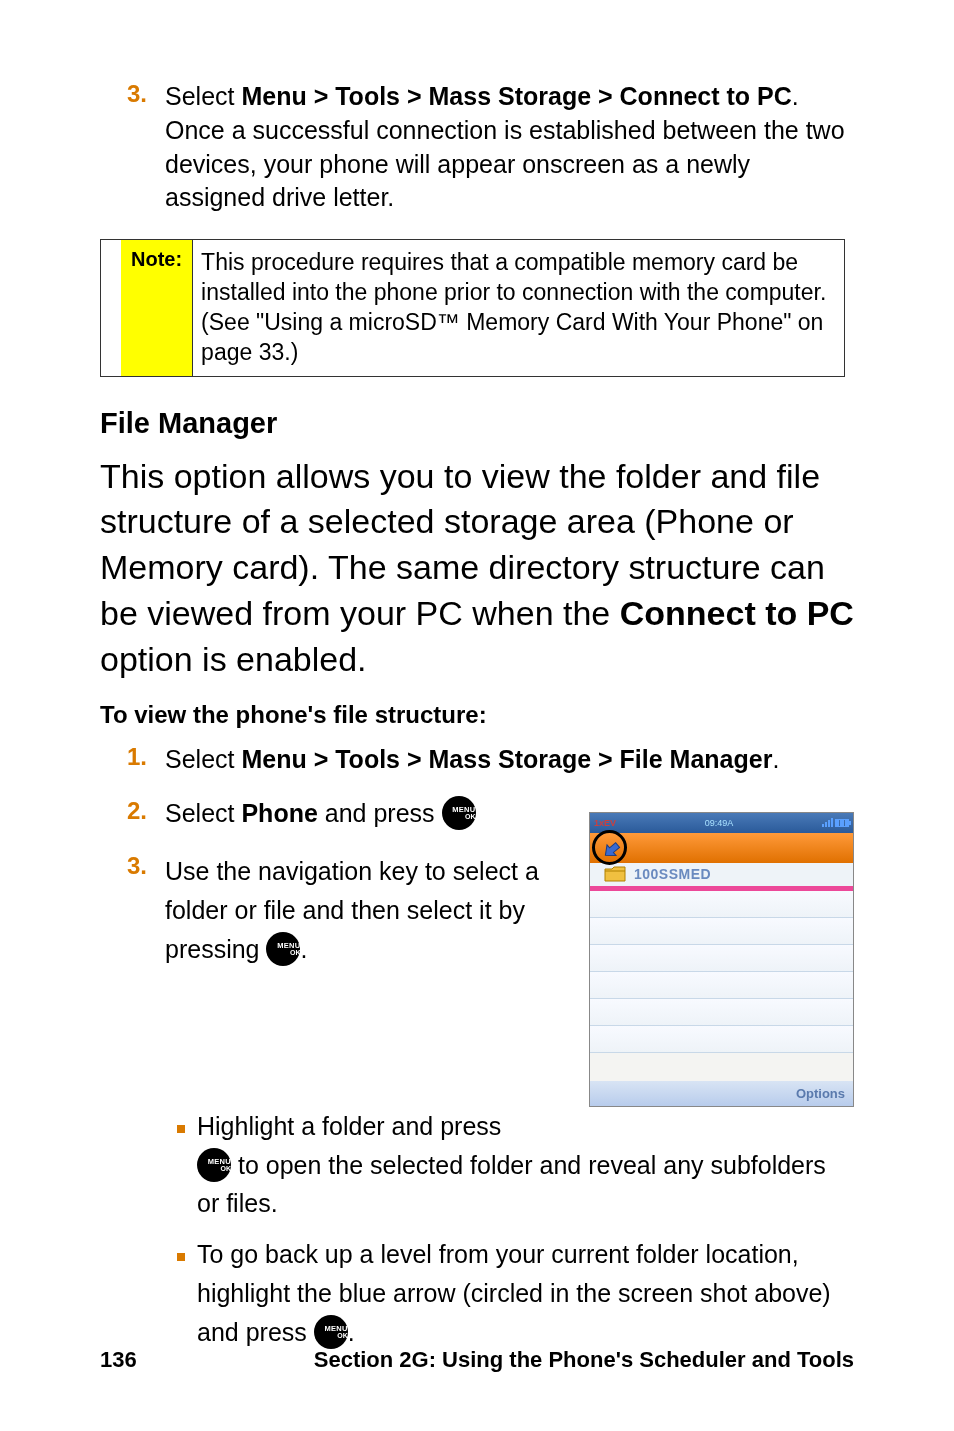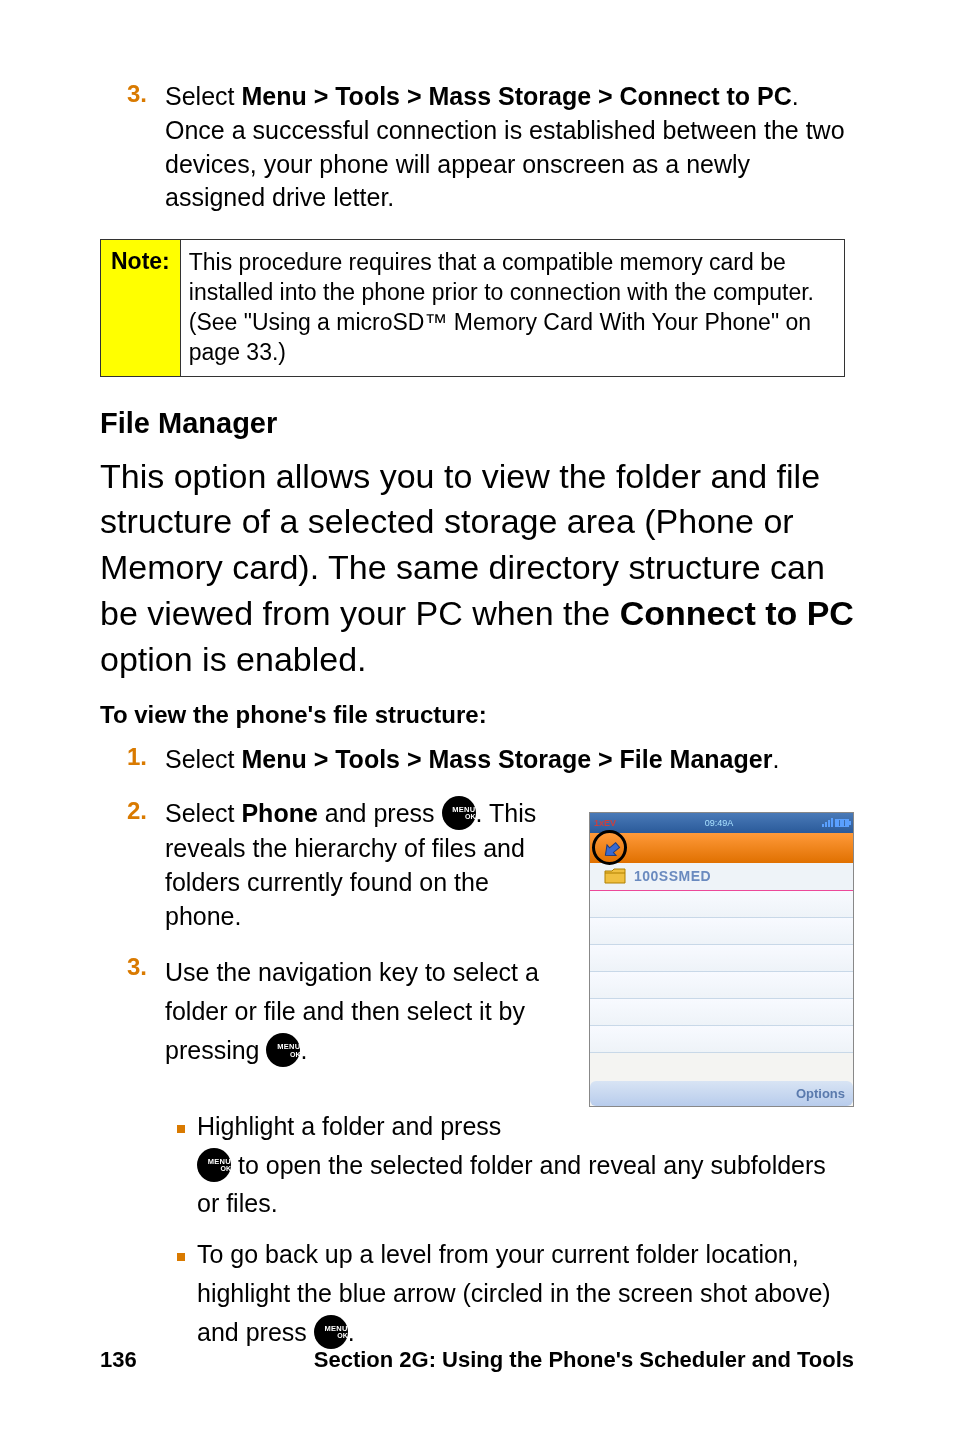--- a/index.html
+++ b/index.html
@@ -33,25 +33,26 @@
   .bold { font-weight: bold; }
   .note-box {
     border: 1px solid #333;
     display: flex;
     margin: 24px 0 30px 0;
     width: 745px;
   }
   .note-label {
     background: #ffff00;
     font-weight: bold;
-    font-size: 23px;
+    font-size: 20px;
     padding: 8px 10px;
     border-right: 1px solid #333;
     display: flex;
     align-items: flex-start;
+    margin-left: 20px;
   }
   .note-text {
     font-size: 23px;
     line-height: 1.3;
     padding: 8px 8px;
   }
   .h2 {
     font-size: 29px;
     font-weight: bold;
     margin-bottom: 14px;
@@ -177,21 +178,21 @@
     height: 35px;
     border: 3px solid #000;
     border-radius: 50%;
     z-index: 2;
   }
   .ps-folder-row {
     height: 28px;
     display: flex;
     align-items: center;
     padding-left: 14px;
-    border-bottom: 1px solid #ec4899;
+    border-bottom: 5px solid #ec4899;
     font-size: 14px;
     color: #6a8abf;
     font-weight: bold;
     letter-spacing: 0.5px;
     background:#eef3f8;
   }
   .ps-folder-icon {
     width: 22px;
     height: 16px;
     margin-right: 8px;
@@ -207,21 +208,20 @@
     bottom: 0; left: 0; right: 0;
     height: 25px;
     background: linear-gradient(#d8e4f4, #b8ccec);
     display: flex;
     justify-content: flex-end;
     align-items: center;
     padding: 0 8px;
     font-size: 13px;
     color: #5a7aad;
     font-weight: bold;
-    border-radius: 6px;
   }
   .footer {
     position: absolute;
     bottom: 58px;
     left: 100px;
     right: 100px;
     display: flex;
     justify-content: space-between;
     font-size: 22px;
     font-weight: bold;
@@ -259,21 +259,21 @@
 
 <div class="steps-with-image">
   <div class="steps-col">
 
     <div class="step-item">
       <div class="step-num">2.</div>
       <div class="step-body">
         <span>Select </span><span class="bold">Phone</span><span> and press </span><span class="menu-icon">
             <span class="t1">MENU</span>
             <span class="t2">OK</span>
-          </span><span>. This reveals the hierarchy of files and folders currently found on the phone.</span>
+          </span>
       </div>
     </div>
 
     <div class="step-item">
       <div class="step-num">3.</div>
       <div class="step-body" style="line-height:1.55;">
         <span>Use the navigation key to select a folder or file and then select it by pressing </span><span class="menu-icon">
             <span class="t1">MENU</span>
             <span class="t2">OK</span>
           </span><span>.</span>

